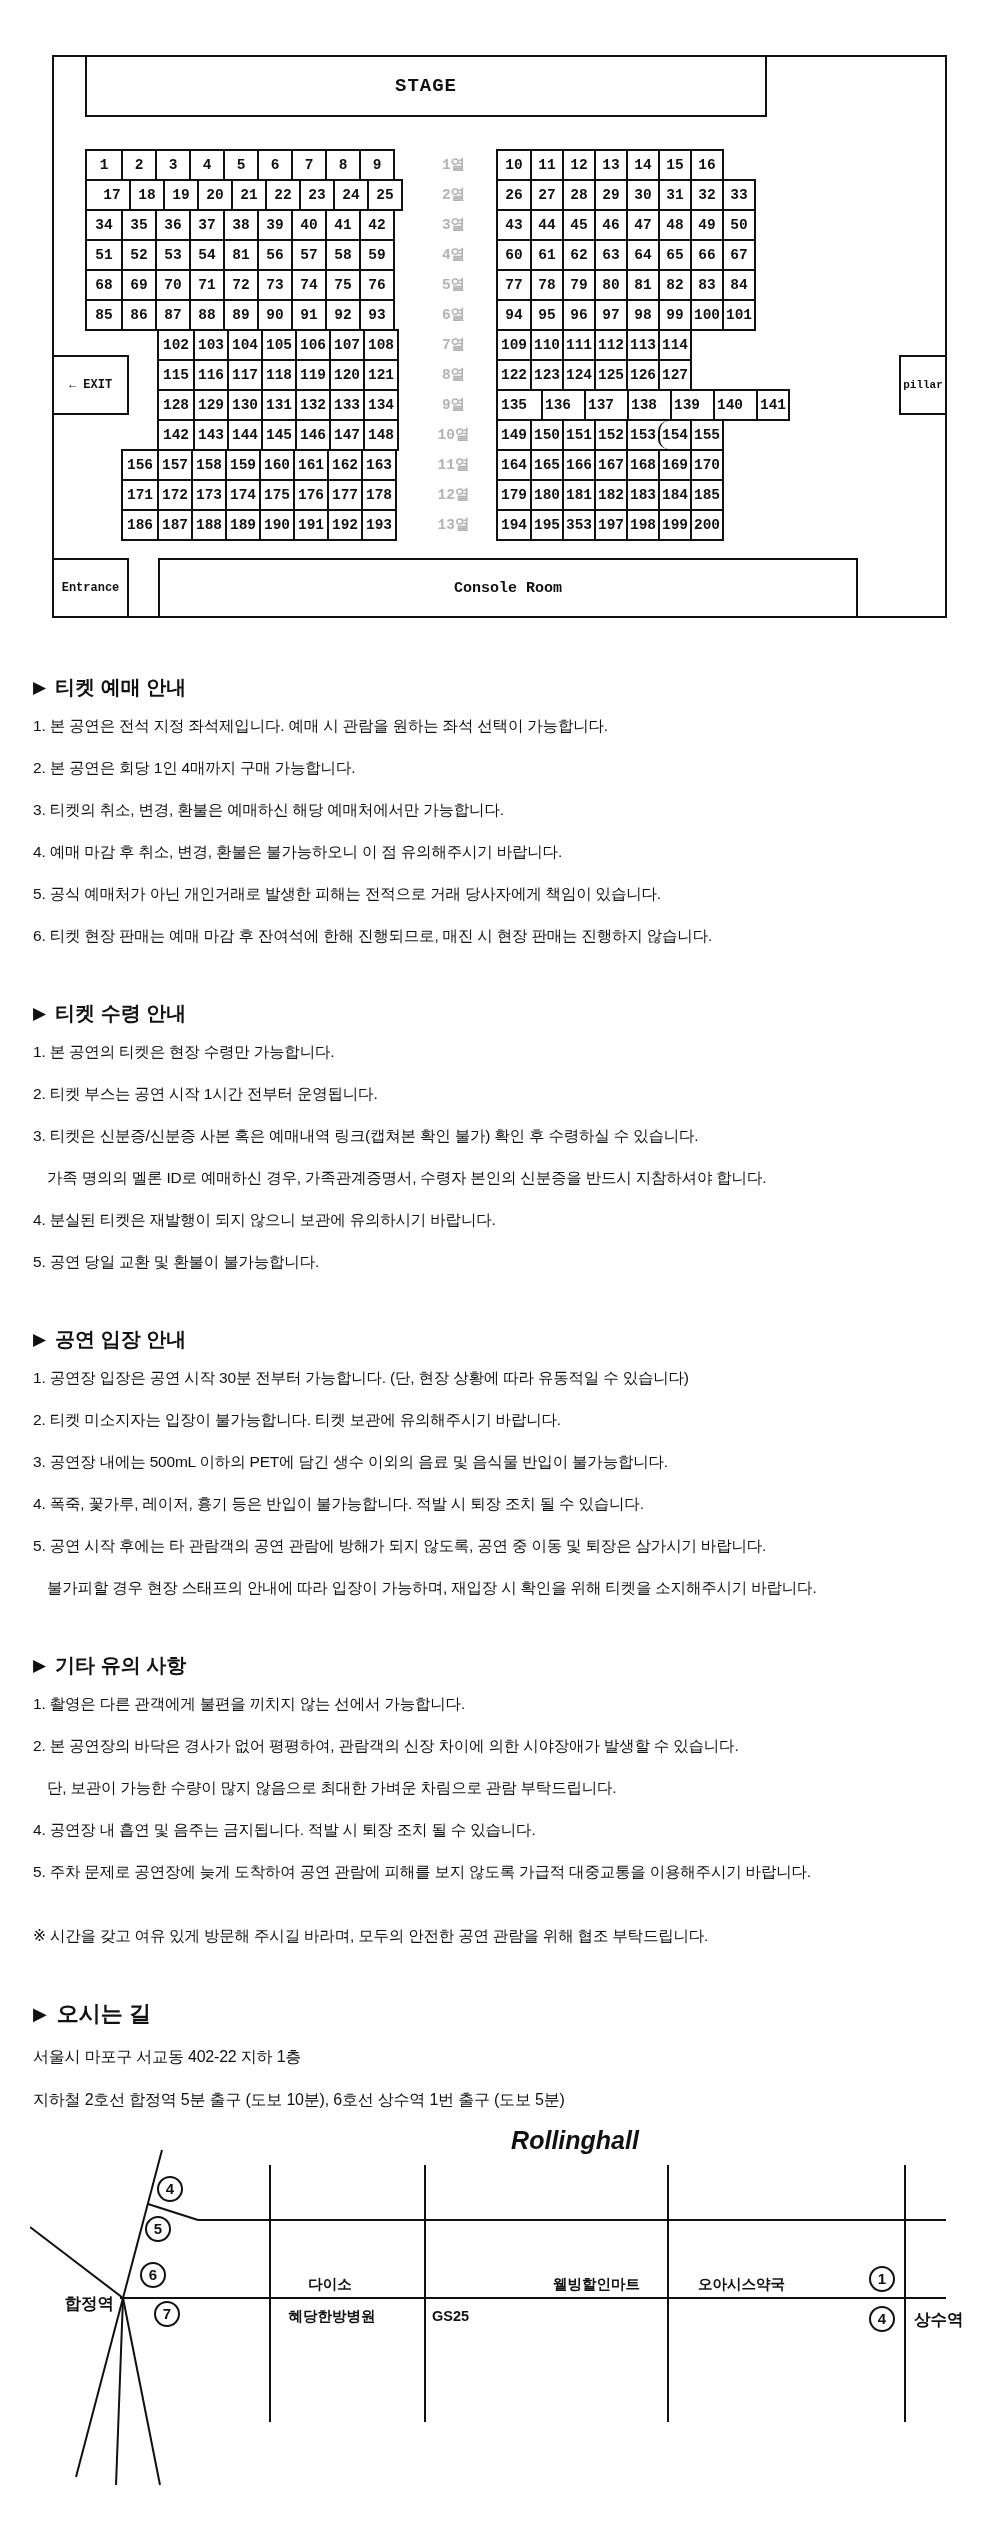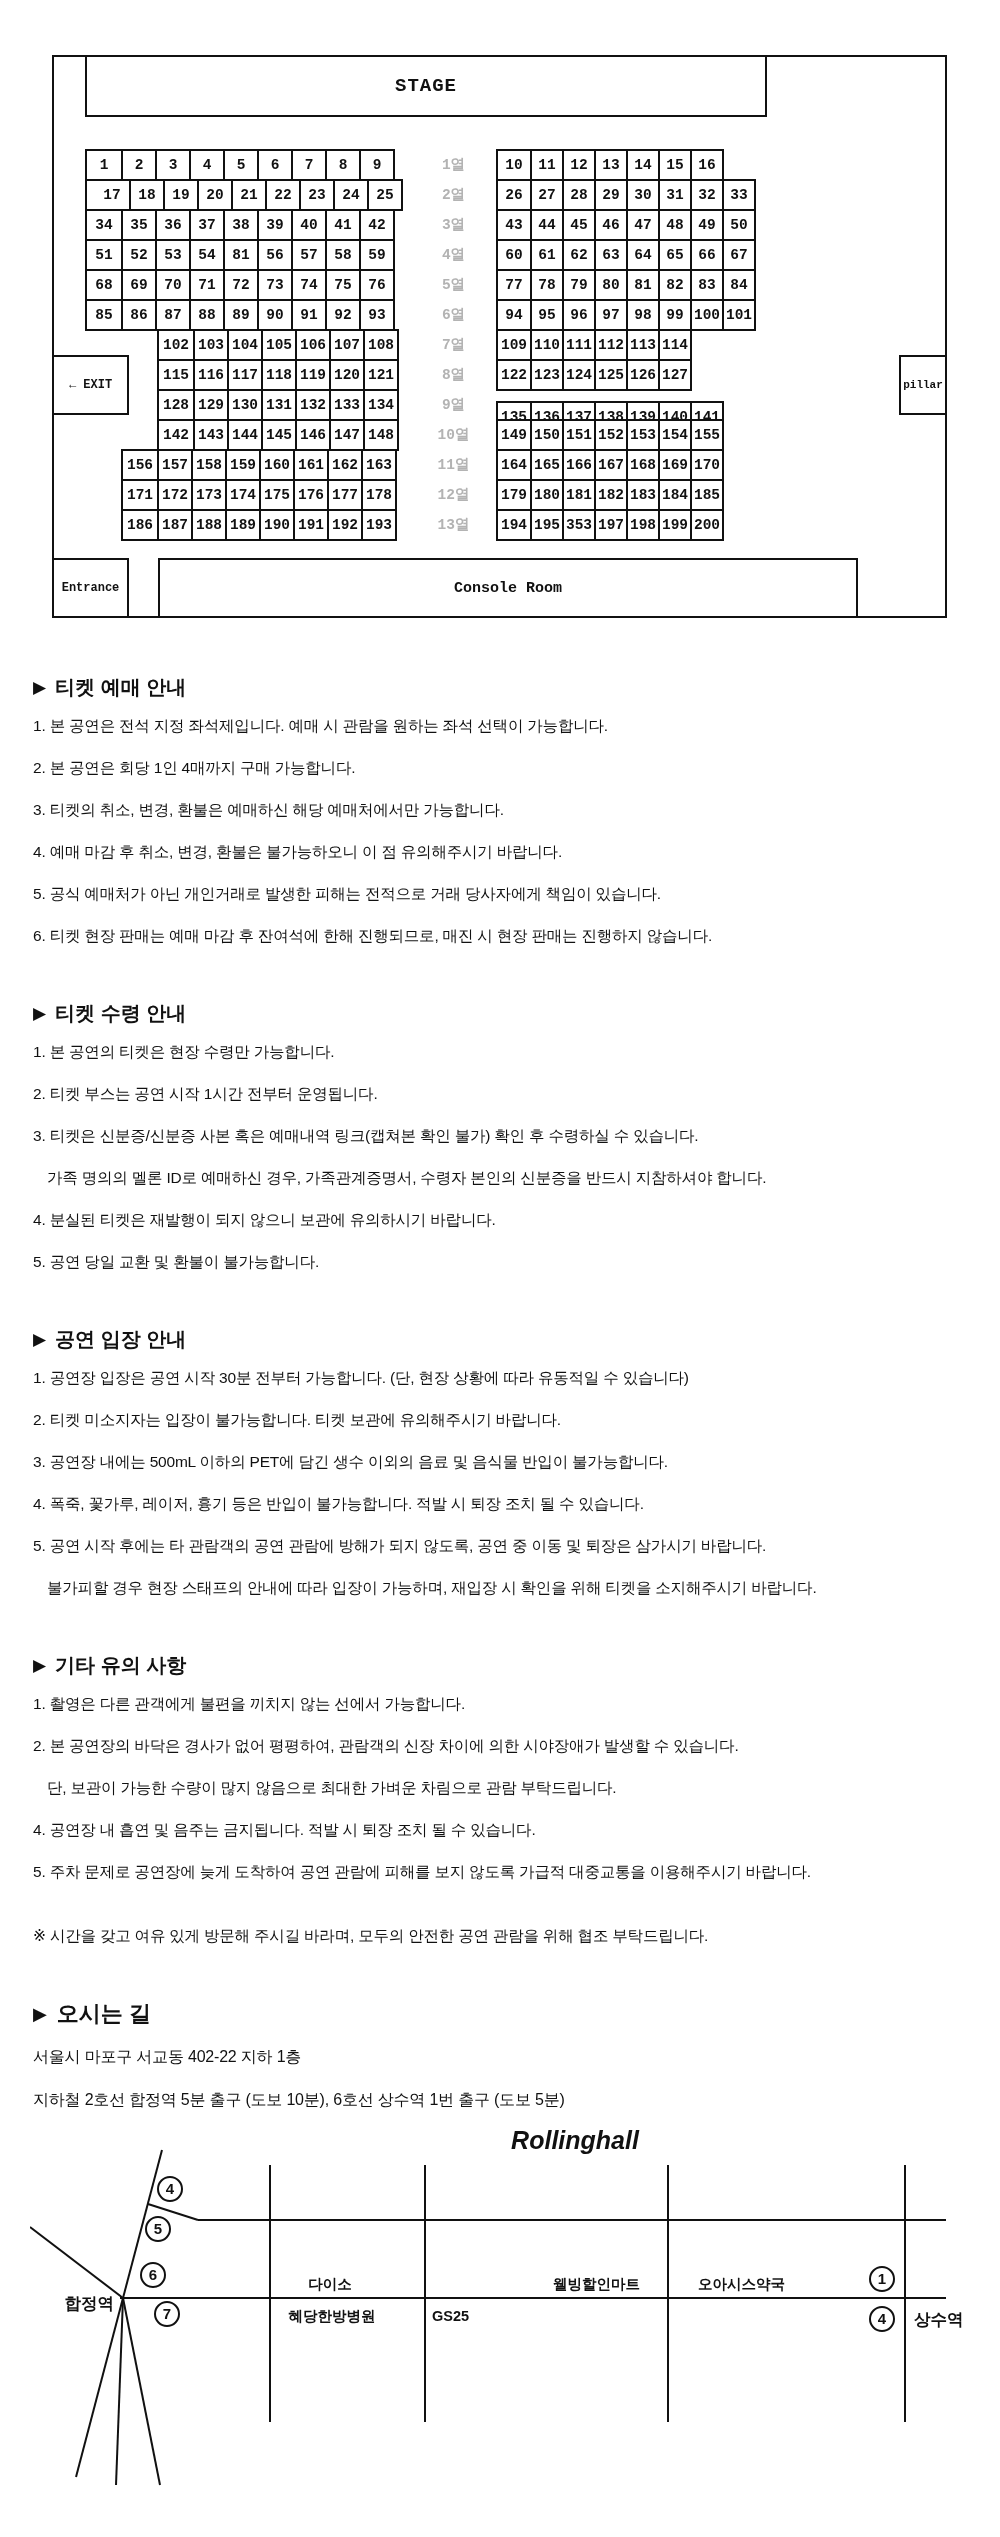--- a/index.html
+++ b/index.html
@@ -276,21 +276,21 @@
         <div class="seat-run" style="left: 103px; top: 332px;">
           <div class="seat" style="width: 34px;">128</div>
           <div class="seat" style="width: 34px;">129</div>
           <div class="seat" style="width: 34px;">130</div>
           <div class="seat" style="width: 34px;">131</div>
           <div class="seat" style="width: 34px;">132</div>
           <div class="seat" style="width: 34px;">133</div>
           <div class="seat" style="width: 34px;">134</div>
         </div>
         <div class="row-label" style="top: 332px;">9열</div>
-        <div class="seat-run" style="left: 442px; top: 344px;">
+        <div class="seat-run" style="left: 442px; top: 332px; gap: 11px;">
           <div class="seat" style="width: 32px;">135</div>
           <div class="seat" style="width: 32px;">136</div>
           <div class="seat" style="width: 32px;">137</div>
           <div class="seat" style="width: 32px;">138</div>
           <div class="seat" style="width: 32px;">139</div>
           <div class="seat" style="width: 32px;">140</div>
           <div class="seat" style="width: 32px;">141</div>
         </div>
         <div class="seat-run" style="left: 103px; top: 362px;">
           <div class="seat" style="width: 34px;">142</div>
@@ -301,21 +301,21 @@
           <div class="seat" style="width: 34px;">147</div>
           <div class="seat" style="width: 34px;">148</div>
         </div>
         <div class="row-label" style="top: 362px;">10열</div>
         <div class="seat-run" style="left: 442px; top: 362px;">
           <div class="seat" style="width: 32px;">149</div>
           <div class="seat" style="width: 32px;">150</div>
           <div class="seat" style="width: 32px;">151</div>
           <div class="seat" style="width: 32px;">152</div>
           <div class="seat" style="width: 32px;">153</div>
-          <div class="seat" style="width: 32px;">154</div>
+          <div class="seat" style="width: 32px; border-radius: 10px;">154</div>
           <div class="seat" style="width: 32px;">155</div>
         </div>
         <div class="seat-run" style="left: 67px; top: 392px;">
           <div class="seat" style="width: 34px;">156</div>
           <div class="seat" style="width: 34px;">157</div>
           <div class="seat" style="width: 34px;">158</div>
           <div class="seat" style="width: 34px;">159</div>
           <div class="seat" style="width: 34px;">160</div>
           <div class="seat" style="width: 34px;">161</div>
           <div class="seat" style="width: 34px;">162</div>

